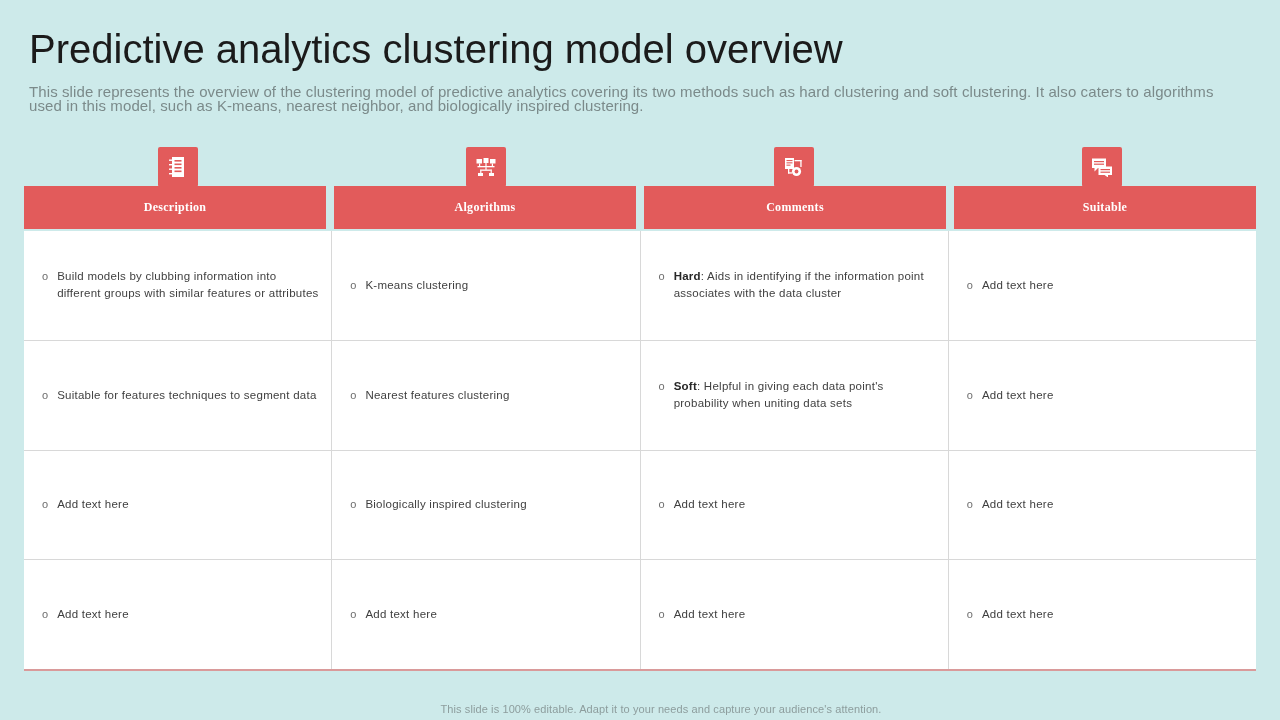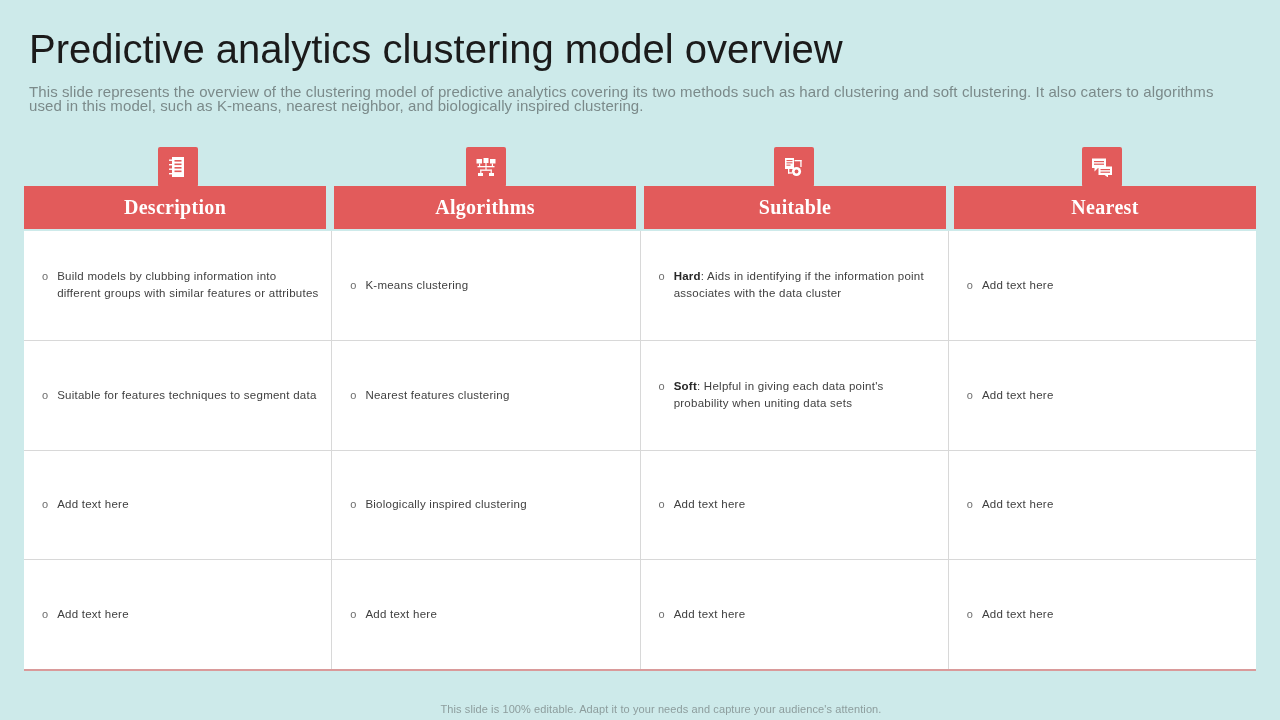--- a/index.html
+++ b/index.html
@@ -73,21 +73,21 @@
     height: 43px;
     display: flex;
     gap: 8px;
   }
   .col-header {
     flex: 1 1 0;
     background: #e25b5b;
     color: #ffffff;
     font-family: "Liberation Serif", serif;
     font-weight: bold;
-    font-size: 20px;
+    font-size: 12px;
     display: flex;
     align-items: center;
     justify-content: center;
     letter-spacing: 0.3px;
   }
 
   
   .table-body {
     position: absolute;
     left: 24px;
@@ -240,24 +240,24 @@
 </div>
 
 <div class="header-row">
   <div class="col-header">
     <span>Description</span>
   </div>
   <div class="col-header">
     <span>Algorithms</span>
   </div>
   <div class="col-header">
+    <span>Comments</span>
+  </div>
+  <div class="col-header">
     <span>Suitable</span>
-  </div>
-  <div class="col-header">
-    <span>Nearest</span>
   </div>
 </div>
 
 <div class="table-body" id="table-body">
     <div class="t-row">
       <div class="t-cell">
         <div class="bullet-wrap">
           <span class="bullet-mark">o</span>
           <span class="bullet-text">Build models by clubbing information into different groups with similar features or attributes</span>
         </div>

